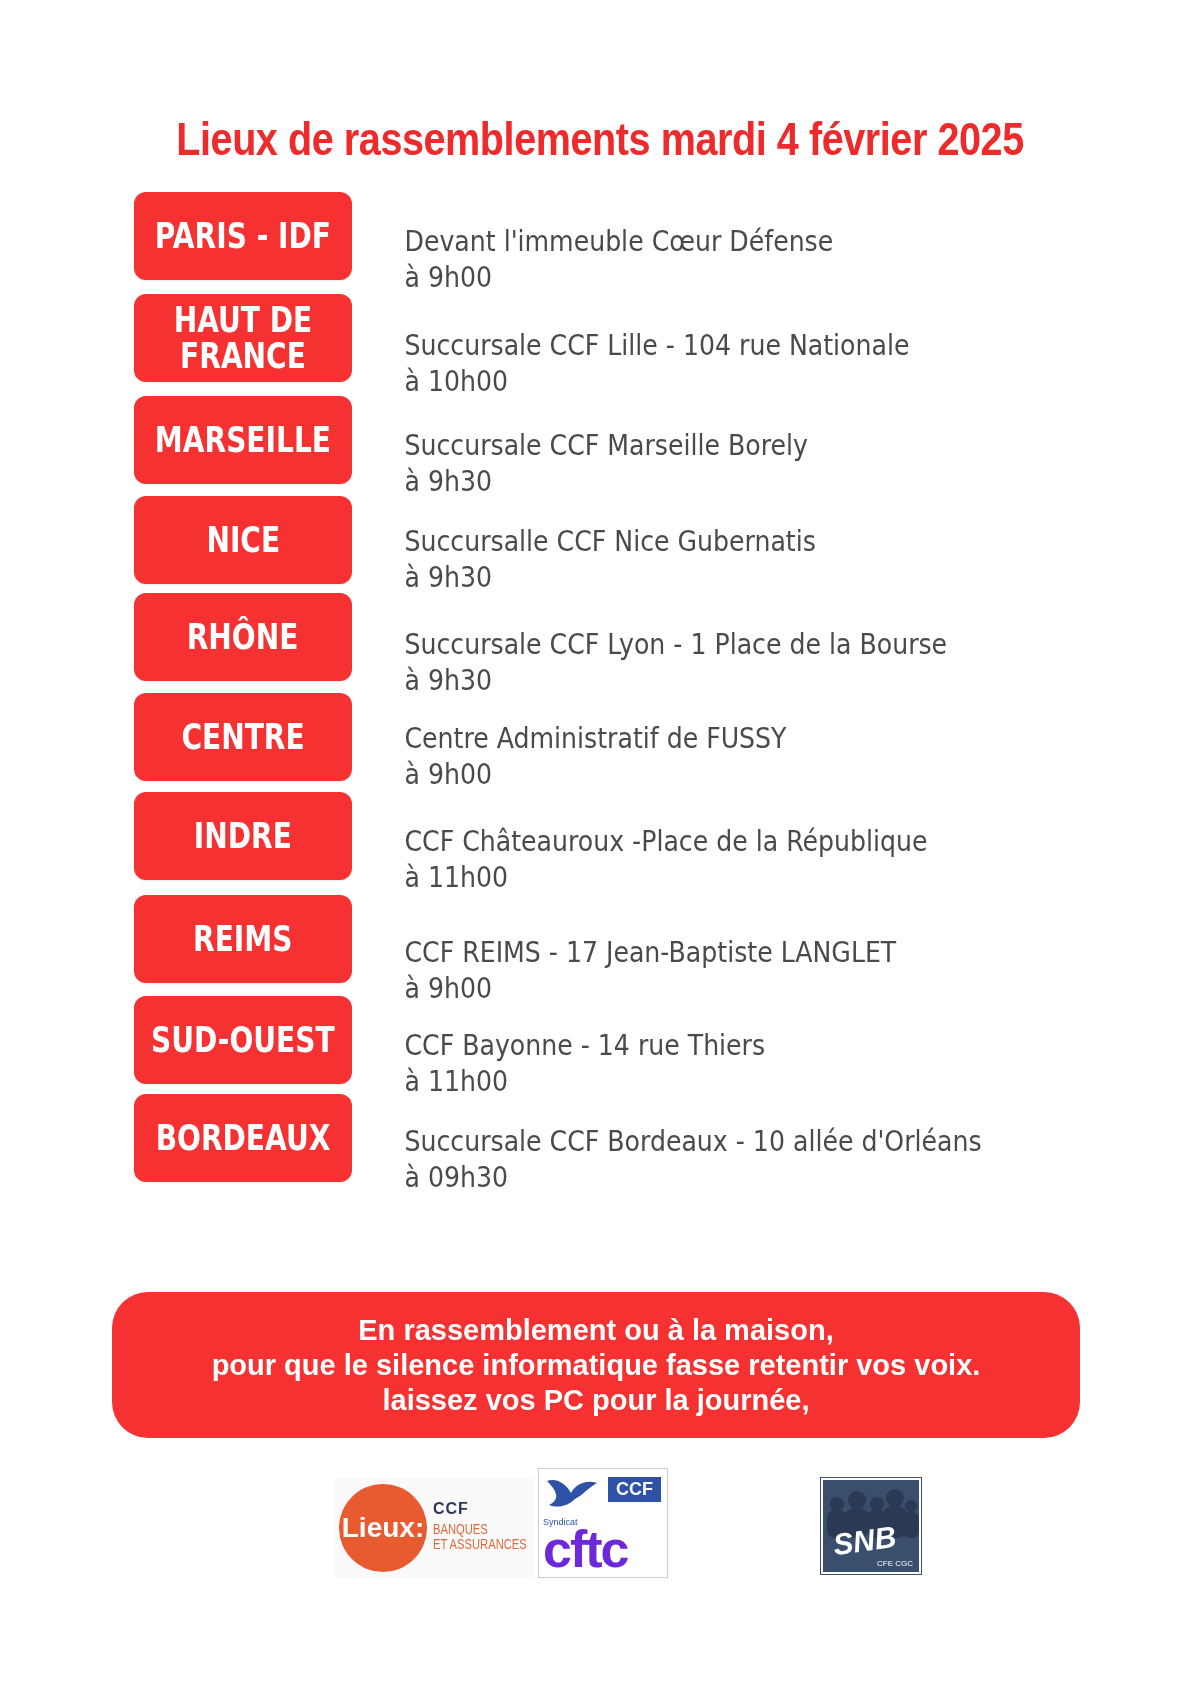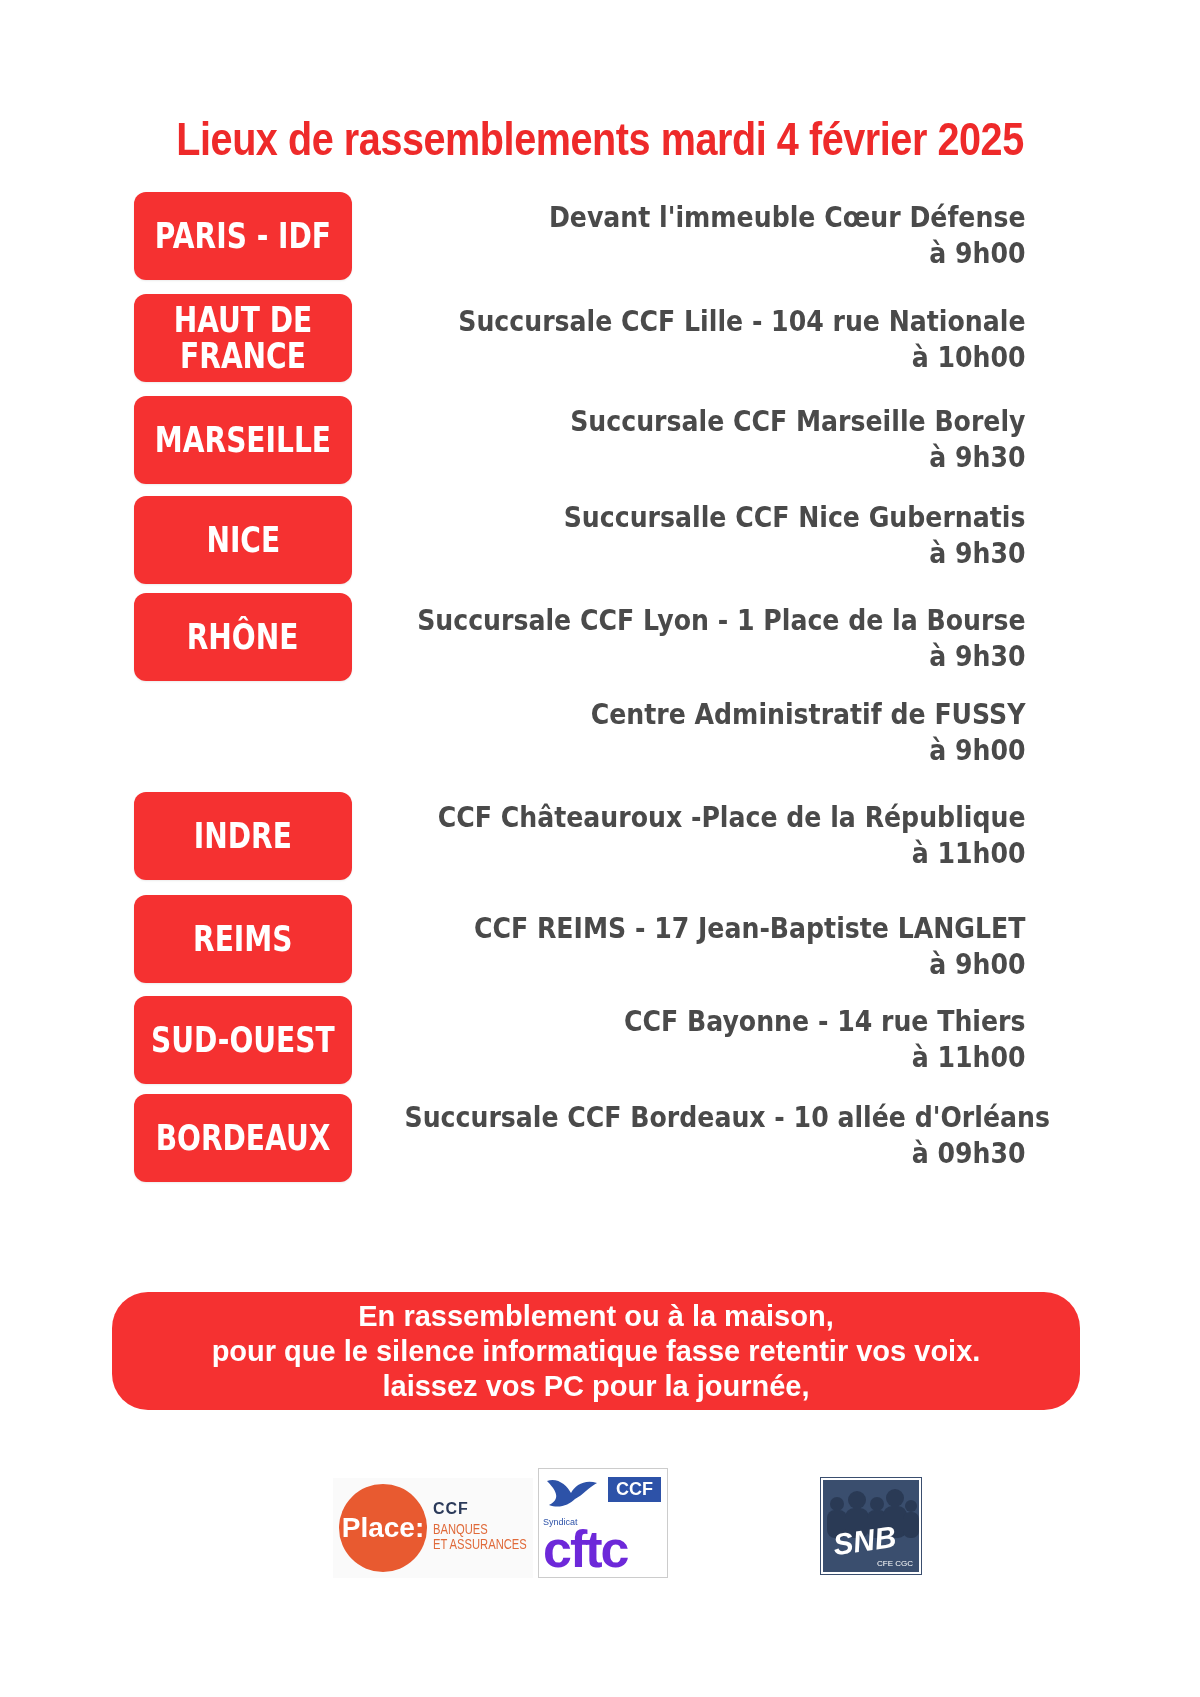--- a/index.html
+++ b/index.html
@@ -21,28 +21,28 @@
       display: flex; align-items: center; justify-content: center;
       color: #ffffff; font-weight: bold; font-size: 36px; line-height: 36px;
       text-align: center; font-family: "DejaVu Sans", sans-serif;
       box-shadow: 0 1px 2px rgba(0,0,0,0.08);
     }
     .badge span { display: inline-block; transform: scaleX(0.78); white-space: nowrap; }
     .badge.two-line span { white-space: normal; width: 230px; }
 
     .info {
       position: absolute; left: 370px; width: 690px;
-      text-align: right; color: #4a4a4a;
-      font-family: "DejaVu Sans", sans-serif; font-weight: bold;
-      font-size: 28px; line-height: 36px;
+      text-align: left; color: #4a4a4a;
+      font-family: "DejaVu Sans", sans-serif; font-weight: normal;
+      font-size: 28px; line-height: 36px; margin-top: 24px;
     }
     .info .line { display: block; white-space: nowrap; transform: scaleX(0.9); transform-origin: center; }
 
     .footer-box {
-      position: absolute; left: 112px; top: 1292px; width: 968px; height: 118px;
+      position: absolute; left: 112px; top: 1292px; width: 968px; height: 146px;
       background: #f53131; border-radius: 36px;
       display: flex; flex-direction: column; align-items: center; justify-content: center;
       color: #ffffff; font-weight: bold; font-size: 29px; line-height: 35px;
       font-family: "Liberation Sans", sans-serif; text-align: center;
     }
 
     .logos { position: absolute; top: 1468px; left: 300px; height: 120px; width: 600px; }
     .logo { position: absolute; top: 0; height: 110px; margin-left: 33px; }
 
     .cfdt { left: 0; width: 200px; background: #fafafa; top: 10px; height: 100px; }
@@ -127,20 +127,23 @@
   <div class="badge" style="top:0">
       <span>RHÔNE</span>
     </div>
   <div class="info" style="top:10px">
     <span class="line">Succursale CCF Lyon - 1 Place de la Bourse</span>
     <span class="line">à 9h30</span>
   </div>
 </div>
 
 <div class="row" style="top:693px">
+  <div class="badge" style="top:0">
+      <span>CENTRE</span>
+    </div>
   <div class="info" style="top:4px">
     <span class="line">Centre Administratif de FUSSY</span>
     <span class="line">à 9h00</span>
   </div>
 </div>
 
 <div class="row" style="top:792px">
   <div class="badge" style="top:0">
       <span>INDRE</span>
     </div>
@@ -181,21 +184,21 @@
 </div>
 
 <div class="footer-box">
   <div>En rassemblement ou à la maison,</div>
   <div>pour que le silence informatique fasse retentir vos voix.</div>
   <div>laissez vos PC pour la journée,</div>
 </div>
 
 <div class="logos">
   <div class="logo cfdt">
-    <div class="cfdt-circle">Place:</div>
+    <div class="cfdt-circle">Lieux:</div>
     <div class="cfdt-ccf">CCF</div>
     <div class="cfdt-sub">
       <div>BANQUES</div>
       <div>ET ASSURANCES</div>
     </div>
   </div>
 
   <div class="logo cftc">
     <svg class="cftc-dove" viewBox="0 0 55 40">
       <path d="M2 6 C12 2, 22 10, 26 18 C30 10, 40 4, 52 8 C44 12, 38 20, 30 24 C24 30, 14 34, 4 30 C12 26, 16 20, 2 6 Z" fill="#2d52a8"></path>

